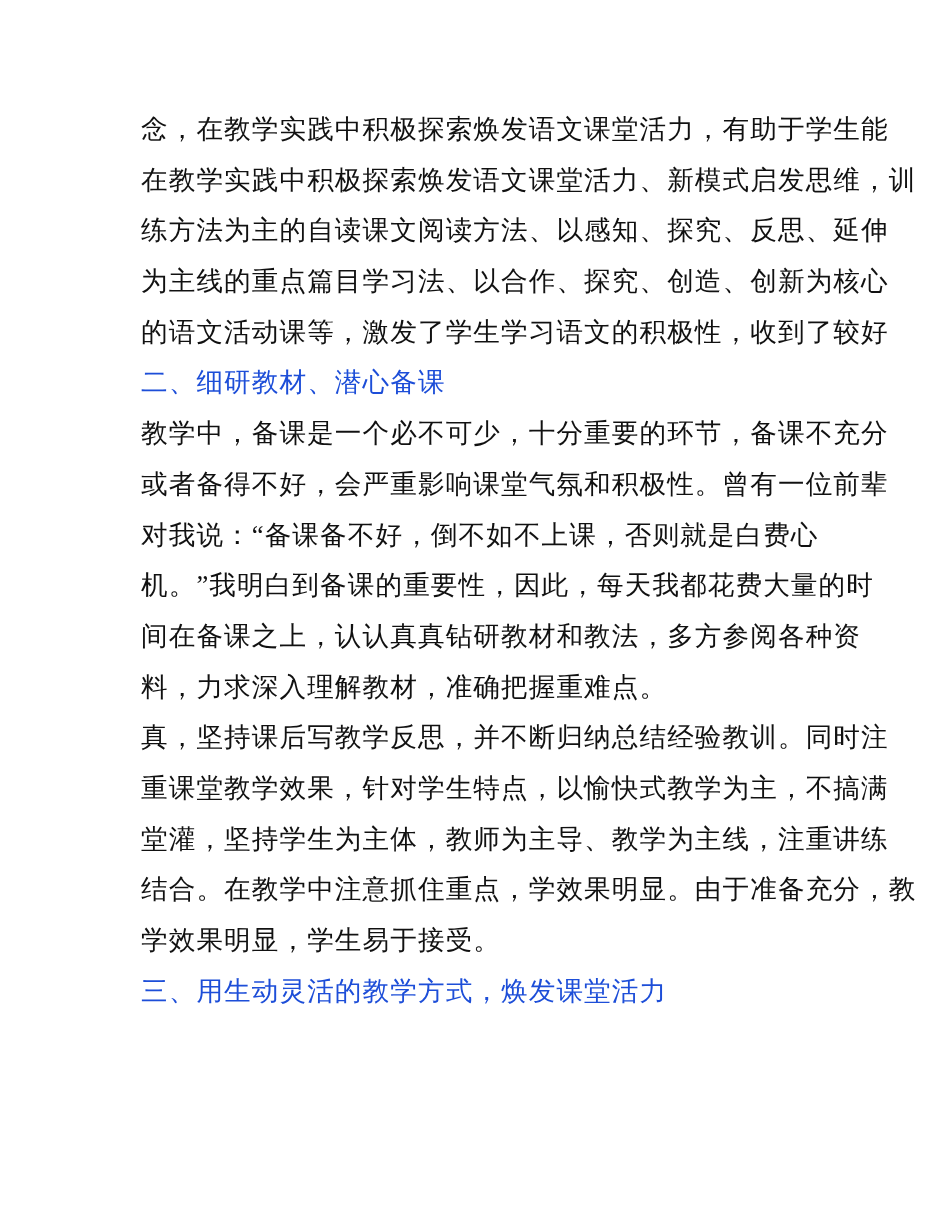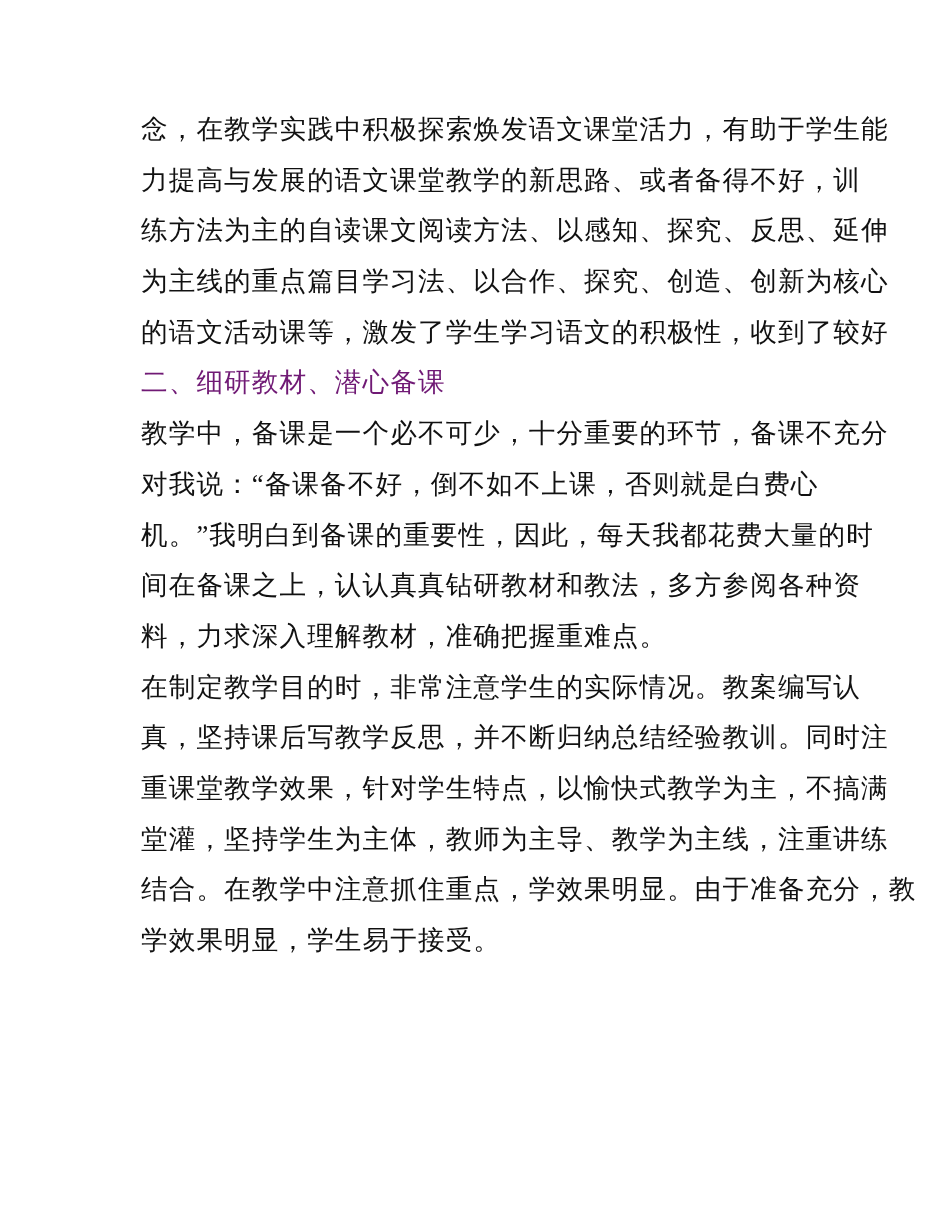--- a/index.html
+++ b/index.html
@@ -32,39 +32,40 @@
       line-height: 50.7px;
       color: #111111;
       letter-spacing: 1.1px;
     }
     .line {
       display: block;
       white-space: nowrap;
       height: 50.7px;
     }
     .heading {
-      color: #701a75;
+      color: #1d4ed8;
     }
   </style>
 </head>
 <body>
 
 <div class="page">
   <div class="content">
     <span class="line">念，在教学实践中积极探索焕发语文课堂活力，有助于学生能</span>
-    <span class="line">力提高与发展的语文课堂教学的新思路、或者备得不好，训</span>
+    <span class="line">在教学实践中积极探索焕发语文课堂活力、新模式启发思维，训</span>
     <span class="line">练方法为主的自读课文阅读方法、以感知、探究、反思、延伸</span>
     <span class="line">为主线的重点篇目学习法、以合作、探究、创造、创新为核心</span>
     <span class="line">的语文活动课等，激发了学生学习语文的积极性，收到了较好</span>
     <span class="line heading">二、细研教材、潜心备课</span>
     <span class="line">教学中，备课是一个必不可少，十分重要的环节，备课不充分</span>
+    <span class="line">或者备得不好，会严重影响课堂气氛和积极性。曾有一位前辈</span>
     <span class="line">对我说：“备课备不好，倒不如不上课，否则就是白费心</span>
     <span class="line">机。”我明白到备课的重要性，因此，每天我都花费大量的时</span>
     <span class="line">间在备课之上，认认真真钻研教材和教法，多方参阅各种资</span>
     <span class="line">料，力求深入理解教材，准确把握重难点。</span>
-    <span class="line">在制定教学目的时，非常注意学生的实际情况。教案编写认</span>
     <span class="line">真，坚持课后写教学反思，并不断归纳总结经验教训。同时注</span>
     <span class="line">重课堂教学效果，针对学生特点，以愉快式教学为主，不搞满</span>
     <span class="line">堂灌，坚持学生为主体，教师为主导、教学为主线，注重讲练</span>
     <span class="line">结合。在教学中注意抓住重点，学效果明显。由于准备充分，教</span>
     <span class="line">学效果明显，学生易于接受。</span>
+    <span class="line heading">三、用生动灵活的教学方式，焕发课堂活力</span>
   </div>
 </div>
 
 </body></html>

